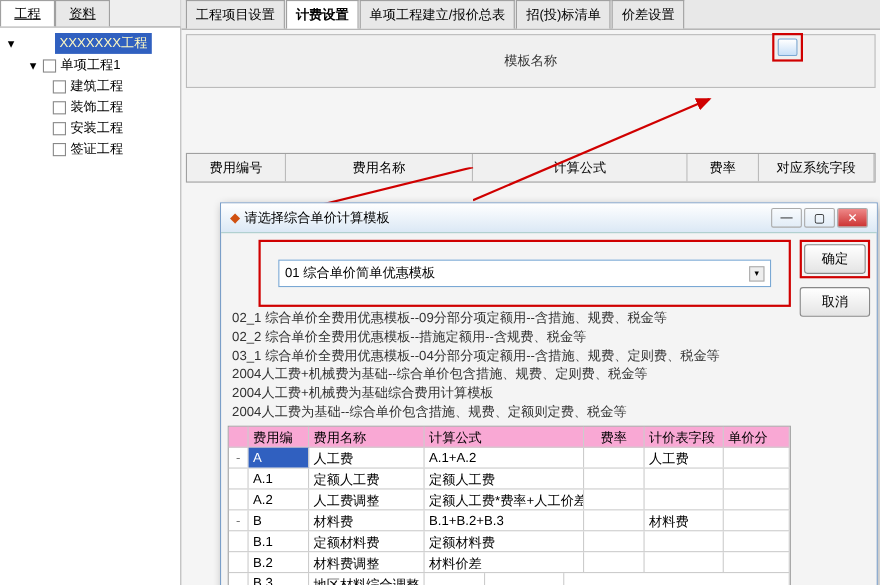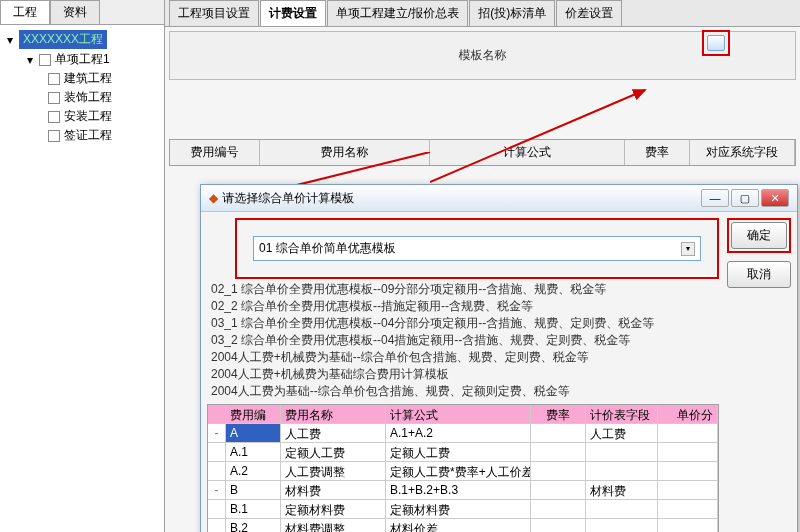--- a/index.html
+++ b/index.html
@@ -30,36 +30,38 @@
       display: flex;
       background: #eee;
       border-bottom: 1px solid #a0a0a0;
     }
     .left-tab {
       padding: 3px 12px;
       background: #fff;
       border: 1px solid #a0a0a0;
       border-bottom: none;
       cursor: pointer;
+      text-decoration: underline;
     }
     .left-tab.inactive {
       background: #e8e8e8;
     }
     .tree {
       padding: 4px;
     }
     .tree-node {
       display: flex;
       align-items: center;
       padding: 1px 0;
     }
     .tree-root {
       background: #3060c0;
-      color: #86efac;
+      color: #fef9c3;
       padding: 1px 4px;
+      margin-left: 31px;
     }
     .tree-L1 { padding-left: 20px; }
     .tree-L2 { padding-left: 44px; }
     .tree-icon {
       width: 12px;
       height: 12px;
       margin-right: 3px;
       display: inline-flex;
       align-items: center;
       justify-content: center;
@@ -256,21 +258,21 @@
       overflow: hidden;
       white-space: nowrap;
       height: 18px;
     }
     .gc0 { width: 18px; text-align:center; color:#777;}
     .gc1 { width: 55px; }
     .gc2 { width: 105px; }
     .gc3 { width: 145px; }
     .gc4 { width: 55px; text-align:center;}
     .gc5 { width: 72px; }
-    .gc6 { flex:1;text-align:right; }
+    .gc6 { flex:1; }
     .hl { background: #3060c0; color: #fff; }
   </style>
 </head>
 <body>
 
 <div class="main-layout">
   <div class="left-panel">
     <div class="left-tabs">
       <div class="left-tab">工程</div>
       <div class="left-tab inactive">资料</div>
@@ -363,21 +365,20 @@
       <div class="combo-box">
         <div class="combo">
           <span>01 综合单价简单优惠模板</span>
           <span class="combo-dd">▾</span>
         </div>
       </div>
       <div class="template-list">
         <div>02_1 综合单价全费用优惠模板--09分部分项定额用--含措施、规费、税金等</div>
         <div>02_2 综合单价全费用优惠模板--措施定额用--含规费、税金等</div>
         <div>03_1 综合单价全费用优惠模板--04分部分项定额用--含措施、规费、定则费、税金等</div>
-        <div>03_2 综合单价全费用优惠模板--04措施定额用--含措施、规费、定则费、税金等</div>
         <div>2004人工费+机械费为基础--综合单价包含措施、规费、定则费、税金等</div>
         <div>2004人工费+机械费为基础综合费用计算模板</div>
         <div>2004人工费为基础--综合单价包含措施、规费、定额则定费、税金等</div>
       </div>
 
       <div class="grid">
         <div class="grid-head">
           <div class="gc gc0"></div>
           <div class="gc gc1">费用编</div>
           <div class="gc gc2">费用名称</div>

